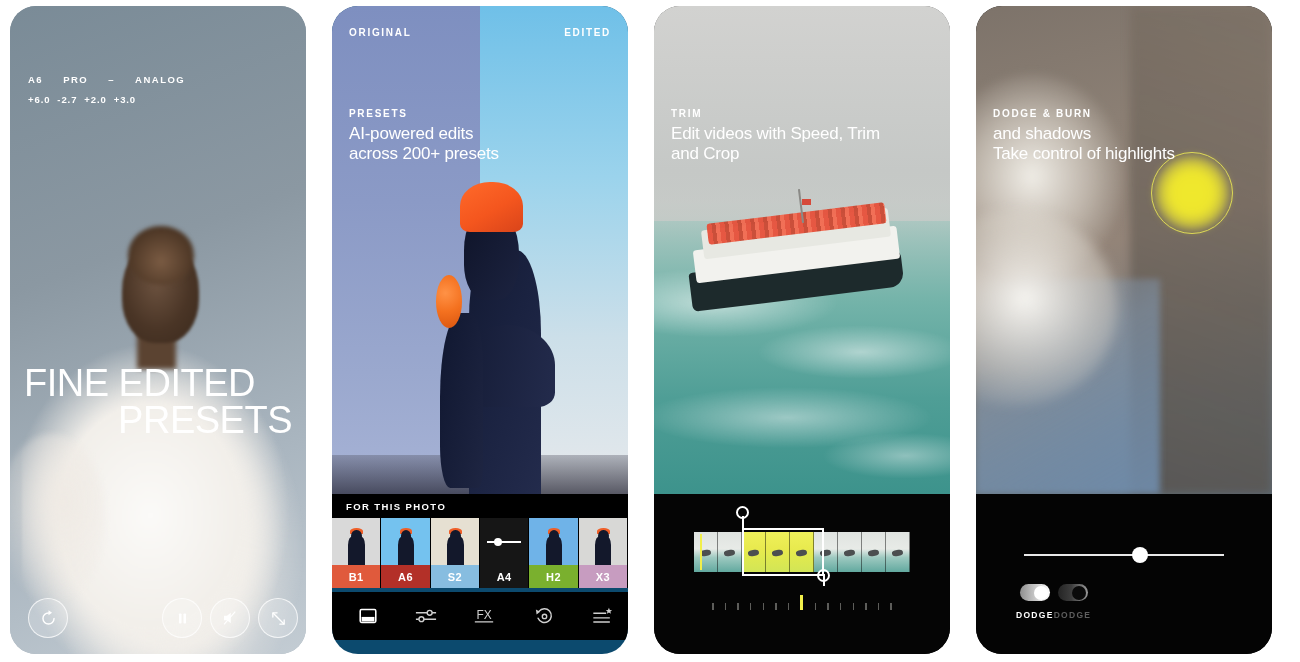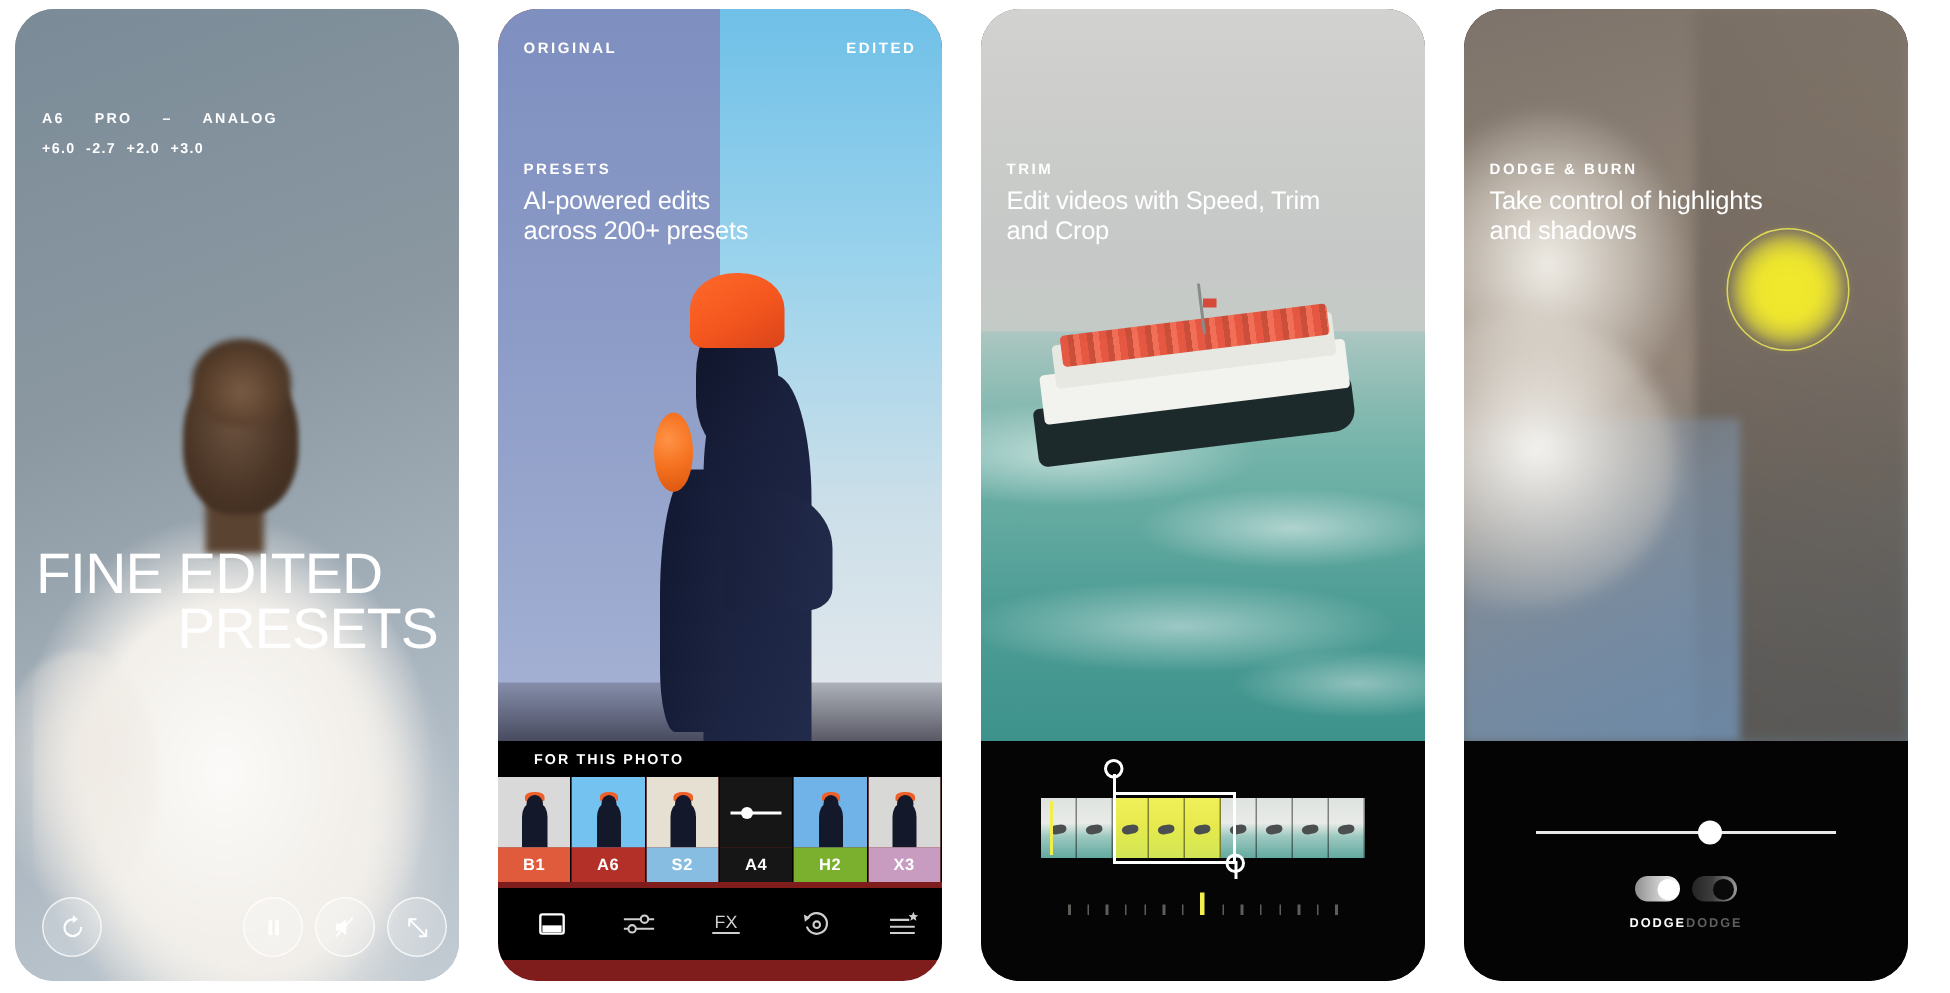--- a/index.html
+++ b/index.html
@@ -39,42 +39,42 @@
   .p1-title .l2{display:block;text-align:right;}
   .p1-controls{position:absolute;left:0;right:0;bottom:14px;height:42px;z-index:7;}
   .vbtn{position:absolute;width:38px;height:38px;border-radius:50%;background:rgba(255,255,255,.20);
      border:1.3px solid rgba(255,255,255,.75);display:flex;align-items:center;justify-content:center;}
   .vbtn.replay{left:18px;}
   .vbtn.pause{right:104px;}
   .vbtn.mute{right:56px;}
   .vbtn.expand{right:8px;}
 
   
-  .p2{background:#7f1d1d;}
+  .p2{background:#0c4a6e;}
   .p2-photo{position:absolute;left:0;right:0;top:0;height:488px;overflow:hidden;}
   .p2-left{position:absolute;left:0;top:0;width:50%;height:100%;
      background:linear-gradient(180deg,#7e8fc0 0%,#8b9ac6 40%,#9aa8ce 75%,#a7b3d6 100%);}
   .p2-right{position:absolute;left:50%;top:0;width:50%;height:100%;
      background:linear-gradient(180deg,#6fc0e8 0%,#9bd3ec 35%,#ccdfe9 68%,#e6e9ec 100%);}
   .p2-ground{position:absolute;left:0;bottom:0;width:100%;height:8%;background:linear-gradient(180deg,rgba(80,80,95,.35),rgba(40,40,55,.75));}
   .p2-man{position:absolute;left:40%;bottom:0;width:34%;height:64%;}
   .p2-torso{position:absolute;left:18%;bottom:0;width:72%;height:78%;
      background:linear-gradient(110deg,#131a33 0%,#1a2240 45%,#232b4c 100%);border-radius:28% 34% 0 0;}
   .p2-shoulder{position:absolute;left:8%;bottom:28%;width:96%;height:26%;border-radius:50% 50% 18% 18%;
      background:linear-gradient(100deg,#141b35,#232b4c);}
   .p2-headn{position:absolute;left:14%;top:8%;width:54%;height:30%;border-radius:46% 50% 40% 38%;
      background:linear-gradient(120deg,#0e1328,#1c2340);}
   .p2-beanie{position:absolute;left:10%;top:0;width:62%;height:16%;border-radius:48% 48% 16% 16%;
      background:linear-gradient(150deg,#ff6a2a 0%,#f4561e 55%,#d9441a 100%);}
   .p2-arm{position:absolute;left:-10%;bottom:2%;width:42%;height:56%;border-radius:48% 30% 12% 24%;
      background:linear-gradient(100deg,#101730,#1e2542);}
   .p2-orange{position:absolute;left:-14%;top:30%;width:26%;height:17%;border-radius:50%;
      background:radial-gradient(circle at 36% 34%,#ff9246 0%,#f4711f 48%,#d8540f 100%);}
   .p2-strip-label{position:absolute;left:0;right:0;top:488px;height:24px;background:#000;display:flex;align-items:center;}
-  .p2-strip-label span{font-size:9.5px;font-weight:bold;letter-spacing:1.4px;color:#fff;padding-left:24px;}
+  .p2-strip-label span{font-size:9.5px;font-weight:bold;letter-spacing:1.4px;color:#fff;padding-left:14px;}
   .presets{position:absolute;left:0;right:0;top:512px;height:70px;display:flex;}
   .preset{position:relative;flex:1 1 0;height:100%;overflow:hidden;border-right:1px solid #000;}
   .preset .thumb{position:absolute;left:0;right:0;top:0;height:47px;overflow:hidden;}
   .preset .figure{position:absolute;left:34%;bottom:0;width:34%;height:62%;background:#13182b;border-radius:30% 30% 0 0;}
   .preset .fighead{position:absolute;left:40%;bottom:48%;width:22%;height:26%;background:#13182b;border-radius:50%;}
   .preset .fighat{position:absolute;left:38%;bottom:66%;width:26%;height:13%;background:#ef5f28;border-radius:50% 50% 10% 10%;}
   .preset .lbl{position:absolute;left:0;right:0;bottom:0;height:23px;display:flex;align-items:center;justify-content:center;
      font-size:11px;font-weight:bold;color:#fff;letter-spacing:.4px;}
   .preset.sel .thumb{background:#161616;}
   .preset.sel .lbl{background:#161616;}
@@ -133,21 +133,21 @@
      background:linear-gradient(150deg,rgba(150,170,190,0) 0%,rgba(130,155,182,.55) 40%,rgba(112,142,175,.88) 100%);filter:blur(3px);}
   .p4-dark{position:absolute;right:0;top:0;width:48%;height:100%;
      background:linear-gradient(200deg,rgba(120,108,96,.5),rgba(86,80,74,.75));filter:blur(4px);}
   .p4-brush{position:absolute;left:59%;top:30%;width:82px;height:82px;border-radius:50%;
      border:1.5px solid rgba(226,222,90,.95);box-sizing:border-box;}
   .p4-brush:after{content:"";position:absolute;inset:3px;border-radius:50%;
      background:radial-gradient(circle at 50% 50%,#f0e92c 0%,#eee62e 42%,rgba(236,230,60,.35) 78%,rgba(236,230,60,0) 100%);filter:blur(4px);}
   .p4-panel{position:absolute;left:0;right:0;top:488px;bottom:0;background:#040404;}
   .slider{position:absolute;left:48px;right:48px;top:60px;height:2px;background:#e9e9e9;}
   .slider .knob{position:absolute;left:58%;top:50%;transform:translate(-50%,-50%);width:16px;height:16px;border-radius:50%;background:#fff;}
-  .toggles{position:absolute;left:0;right:0;top:90px;display:flex;justify-content:center;padding:0 40px;box-sizing:border-box;}
+  .toggles{position:absolute;left:0;right:0;top:90px;display:flex;justify-content:flex-start;padding:0 40px;box-sizing:border-box;}
   .tgwrap{display:flex;flex-direction:column;align-items:center;}
   .tg{width:30px;height:17px;border-radius:9px;position:relative;}
   .tg.on{background:linear-gradient(90deg,#8e8e8e 0%,#bdbdbd 40%,#ffffff 100%);}
   .tg.off{background:linear-gradient(90deg,#242424 0%,#3d3d3d 45%,#9a9a9a 100%);}
   .tg .kn{position:absolute;right:1.5px;top:1.5px;width:14px;height:14px;border-radius:50%;}
   .tg.on .kn{background:#ffffff;}
   .tg.off .kn{background:#0a0a0a;}
   .tglbl{margin-top:9px;font-size:8.5px;font-weight:bold;letter-spacing:1.3px;}
   .tglbl.on{color:#ffffff;}
   .tglbl.off{color:#5e5e5e;}
@@ -421,22 +421,22 @@
       <div class="p4-dark"></div>
       <div class="p4-cloudA"></div>
       <div class="p4-sky"></div>
       <div class="p4-cloudB"></div>
       <div class="p4-brush"></div>
     </div>
 
     <div class="overlay-text" style="top:102px;">
       <div class="kicker">DODGE &amp; BURN</div>
       <div class="headline">
+        <div>and shadows</div>
         <div>Take control of highlights</div>
-        <div>and shadows</div>
       </div>
     </div>
 
     <div class="p4-panel">
       <div class="slider">
         <div class="knob" id="slider-knob" style="left: 58%;"></div>
       </div>
       <div class="toggles">
         <div class="tgwrap">
           <div class="tg on">

